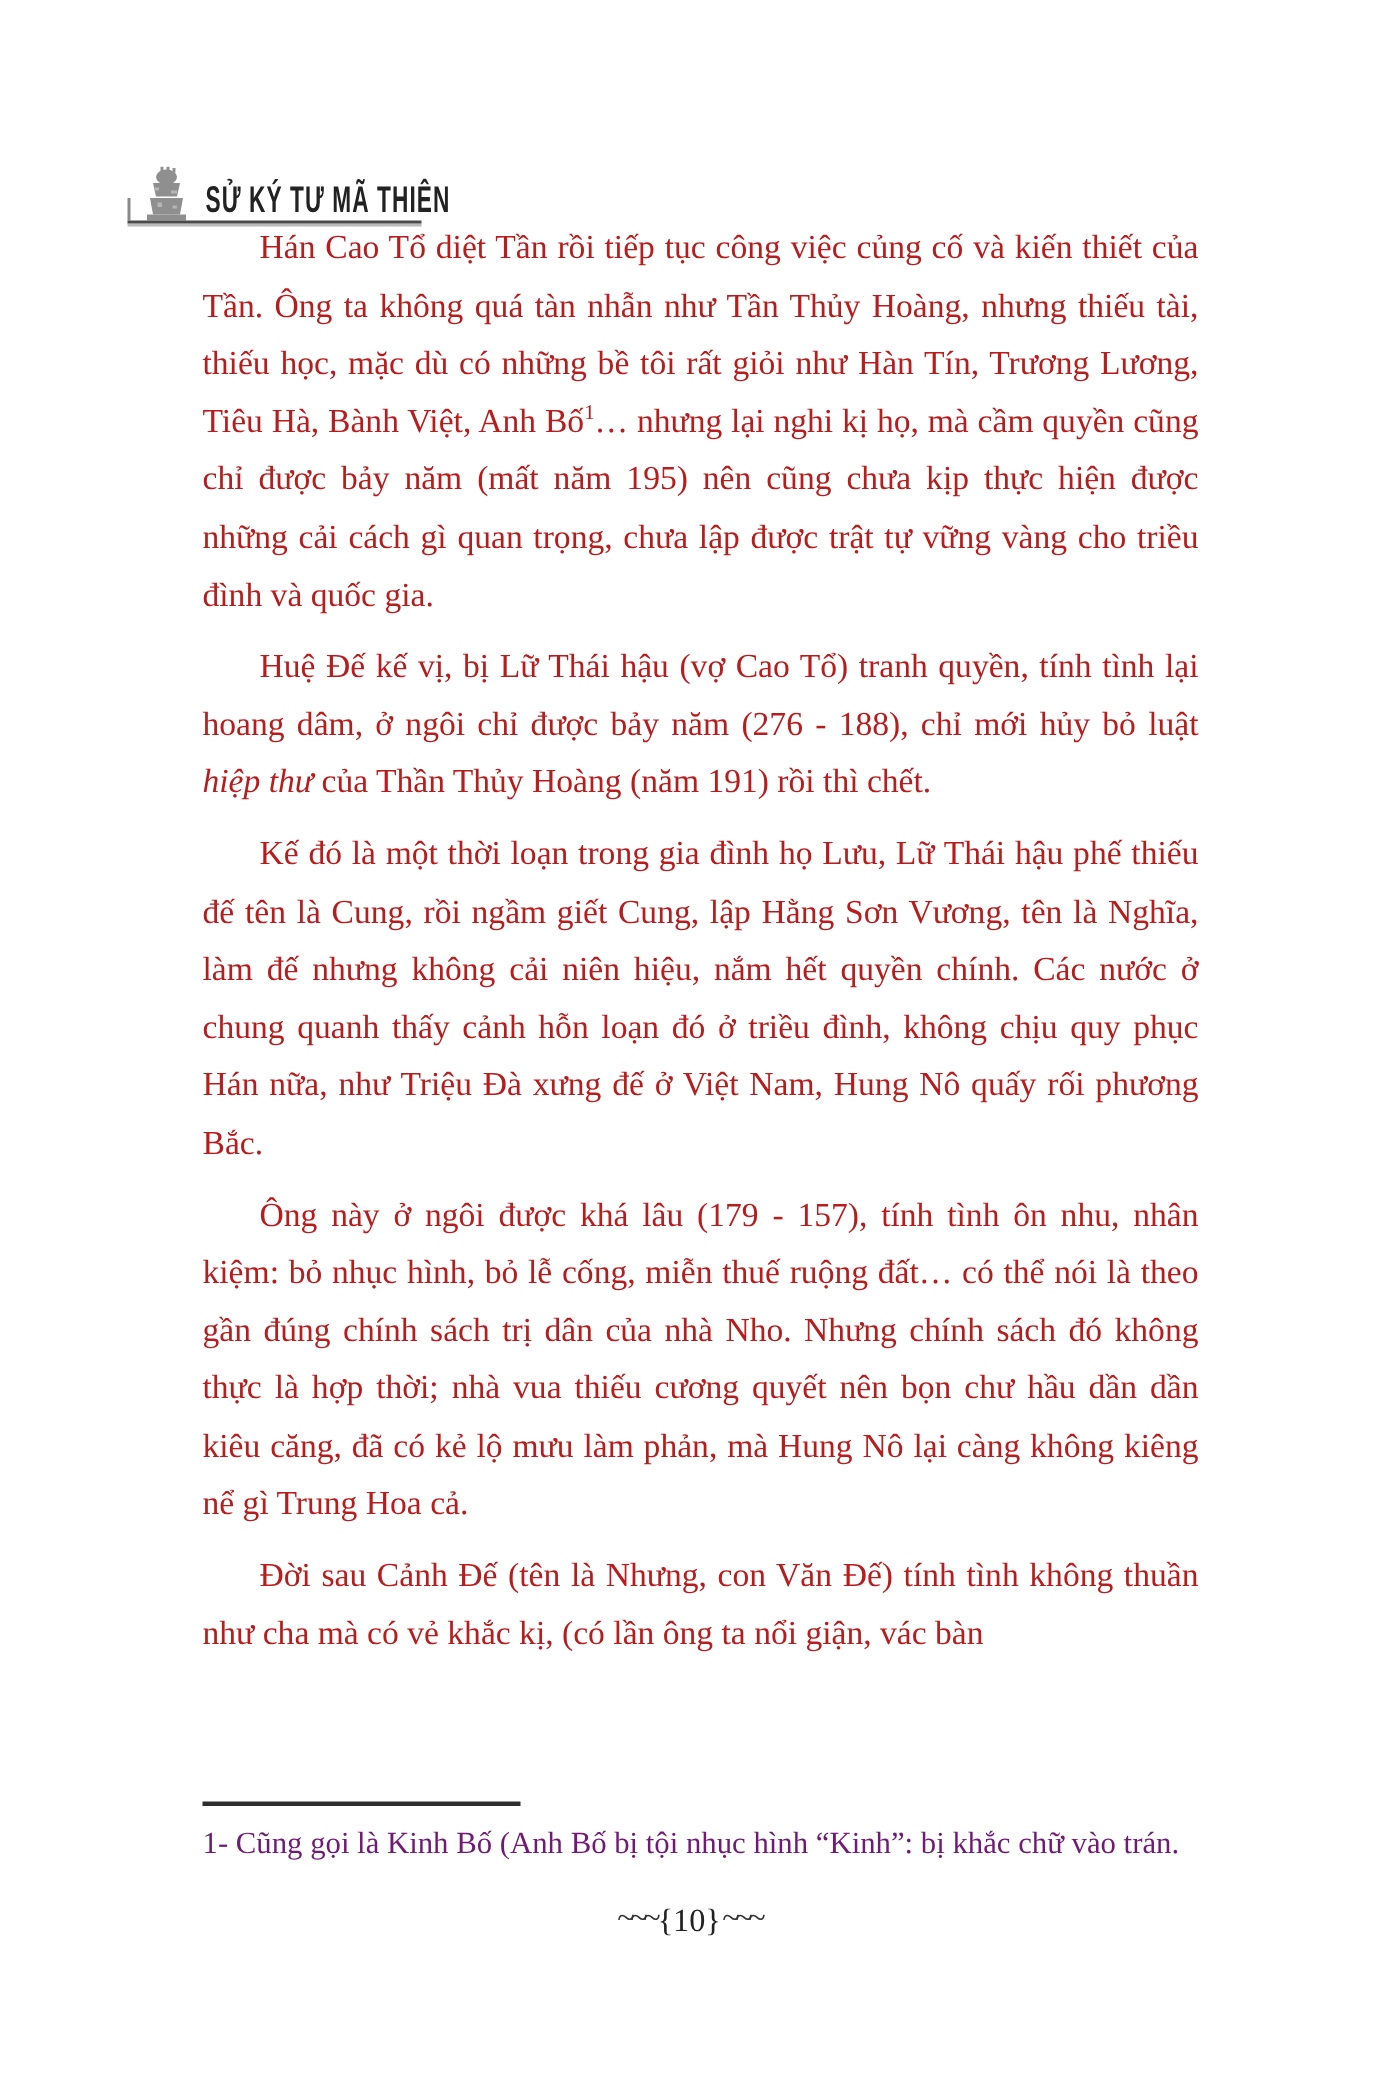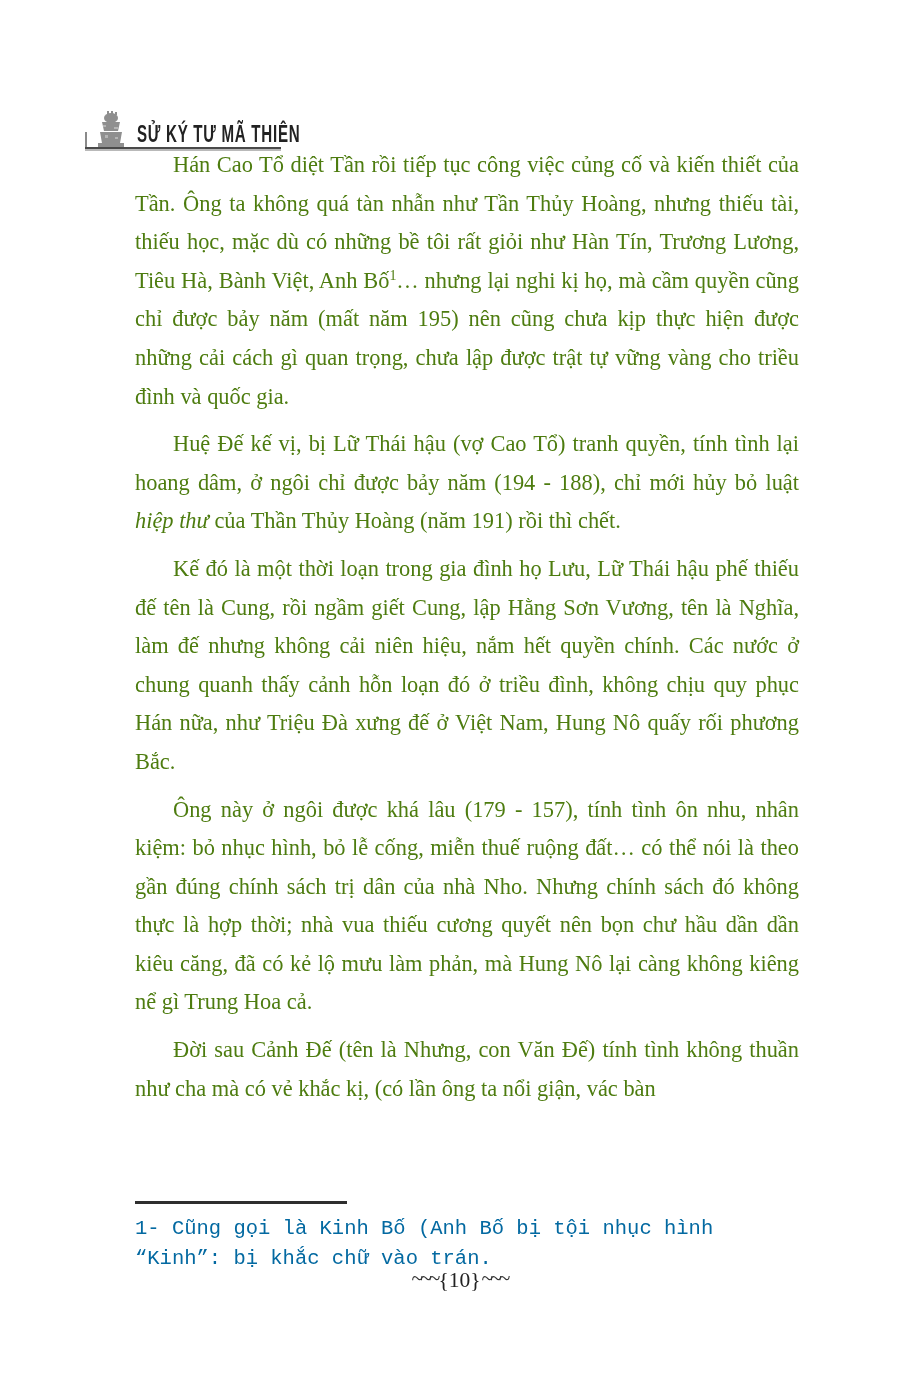--- a/index.html
+++ b/index.html
@@ -66,21 +66,21 @@
 
   
   .body-text {
     position: absolute;
     left: 135px;
     top: 146px;
     width: 664px;
     font-size: 22.4px;
     line-height: 38.6px;
     text-align: justify;
-    color: #4d7c0f;
+    color: #b91c1c;
   }
   .body-text p {
     margin: 0 0 9px 0;
     text-indent: 38px;
   }
   .body-text sup {
     font-size: 0.62em;
     line-height: 0;
     vertical-align: super;
   }
@@ -97,22 +97,21 @@
     height: 3px;
     background: #2e2e2e;
   }
   .footnote {
     position: absolute;
     left: 135px;
     top: 1214px;
     width: 670px;
     font-size: 20.5px;
     line-height: 30px;
-    color: #0369a1;
-    font-family: Liberation Mono, monospace;
+    color: #701a75;
   }
 
   
   .page-footer {
     position: absolute;
     left: 0;
     top: 1268px;
     width: 100%;
     text-align: center;
     font-size: 21.5px;
@@ -154,21 +153,21 @@
         </g>
       </svg>
     </span>
     <span class="head-title">SỬ KÝ TƯ MÃ THIÊN</span>
     <span class="head-rule-tick"></span>
     <span class="head-rule"></span>
   </div>
 
   <div class="body-text">
       <p><span>Hán Cao Tổ diệt Tần rồi tiếp tục công việc củng cố và kiến thiết của Tần. Ông ta không quá tàn nhẫn như Tần Thủy Hoàng, nhưng thiếu tài, thiếu học, mặc dù có những bề tôi rất giỏi như Hàn Tín, Trương Lương, Tiêu Hà, Bành Việt, Anh Bố</span><sup>1</sup><span>… nhưng lại nghi kị họ, mà cầm quyền cũng chỉ được bảy năm (mất năm 195) nên cũng chưa kịp thực hiện được những cải cách gì quan trọng, chưa lập được trật tự vững vàng cho triều đình và quốc gia.</span></p>
-      <p><span>Huệ Đế kế vị, bị Lữ Thái hậu (vợ Cao Tổ) tranh quyền, tính tình lại hoang dâm, ở ngôi chỉ được bảy năm (194 - 188), chỉ mới hủy bỏ luật </span><em>hiệp thư</em><span> của Thần Thủy Hoàng (năm 191) rồi thì chết.</span></p>
+      <p><span>Huệ Đế kế vị, bị Lữ Thái hậu (vợ Cao Tổ) tranh quyền, tính tình lại hoang dâm, ở ngôi chỉ được bảy năm (276 - 188), chỉ mới hủy bỏ luật </span><em>hiệp thư</em><span> của Thần Thủy Hoàng (năm 191) rồi thì chết.</span></p>
       <p><span>Kế đó là một thời loạn trong gia đình họ Lưu, Lữ Thái hậu phế thiếu đế tên là Cung, rồi ngầm giết Cung, lập Hằng Sơn Vương, tên là Nghĩa, làm đế nhưng không cải niên hiệu, nắm hết quyền chính. Các nước ở chung quanh thấy cảnh hỗn loạn đó ở triều đình, không chịu quy phục Hán nữa, như Triệu Đà xưng đế ở Việt Nam, Hung Nô quấy rối phương Bắc.</span></p>
       <p><span>Ông này ở ngôi được khá lâu (179 - 157), tính tình ôn nhu, nhân kiệm: bỏ nhục hình, bỏ lễ cống, miễn thuế ruộng đất… có thể nói là theo gần đúng chính sách trị dân của nhà Nho. Nhưng chính sách đó không thực là hợp thời; nhà vua thiếu cương quyết nên bọn chư hầu dần dần kiêu căng, đã có kẻ lộ mưu làm phản, mà Hung Nô lại càng không kiêng nể gì Trung Hoa cả.</span></p>
       <p><span>Đời sau Cảnh Đế (tên là Nhưng, con Văn Đế) tính tình không thuần như cha mà có vẻ khắc kị, (có lần ông ta nổi giận, vác bàn</span></p>
     </div>
 
   <div class="footnote-rule"></div>
   <div class="footnote">1- Cũng gọi là Kinh Bố (Anh Bố bị tội nhục hình “Kinh”: bị khắc chữ vào trán.</div>
 
   <div class="page-footer">
     <span class="decor">~~~</span><span class="page-num">{10}</span><span class="decor">~~~</span>

